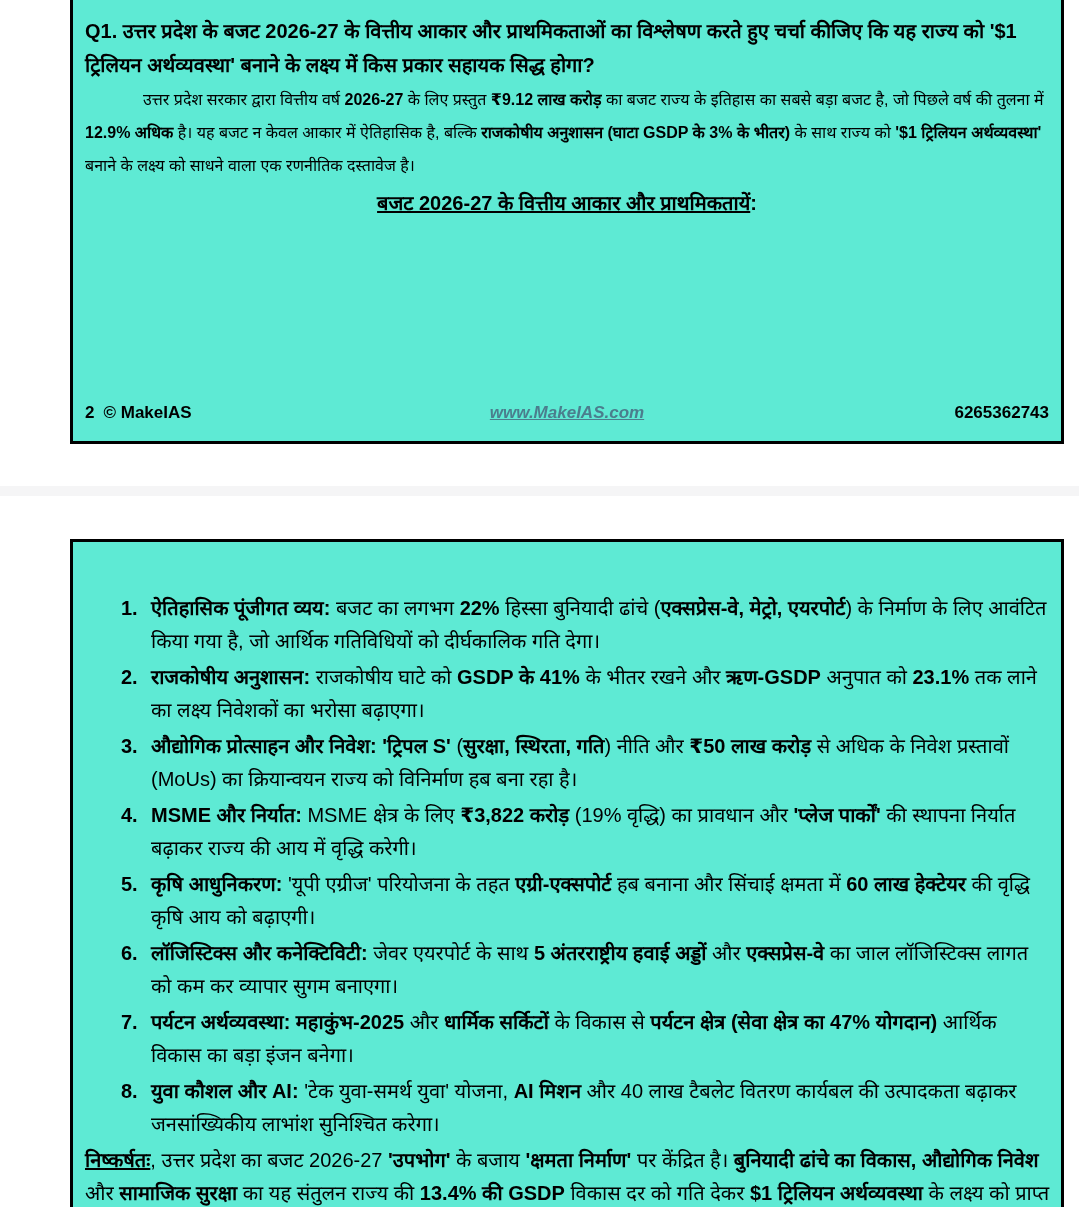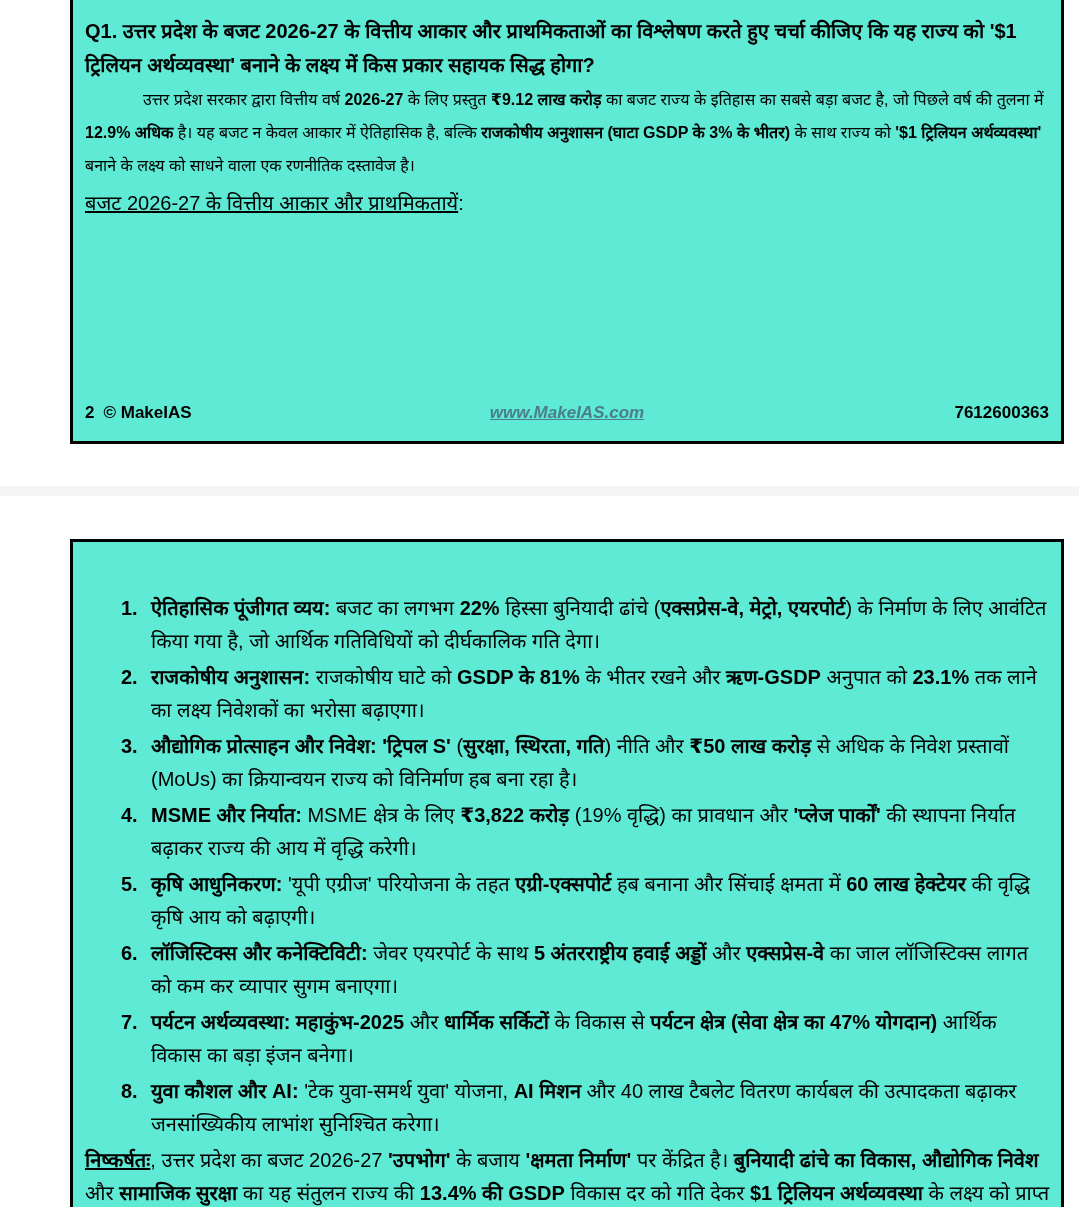--- a/index.html
+++ b/index.html
@@ -13,21 +13,21 @@
     box-sizing:border-box;border:3px solid var(--page-border,#000);margin-left:28px;
   }
   .page-1{top:0;height:444px;border-top:none;padding:14px 12px 0 12px;}
   .page-2{top:539px;height:668px;border-bottom:none;padding:50px 8px 0 12px;}
   .page-gap{position:absolute;top:486px;left:0;width:1079px;height:10px;background:var(--gap-band,#f5f5f6);}
   p{margin:0;}
   .q{font-weight:bold;font-size:20px;line-height:34px;}
   .q-en{margin-top:1px;}
   .ans-label{font-weight:bold;font-size:20px;line-height:33px;margin-top:2px;}
   .ans-intro{font-size:16px;line-height:33px;text-indent:58px;margin-top:1px;}
-  .section-heading{font-weight:normal;font-size:20px;line-height:34px;margin-top:4px;}
+  .section-heading{font-weight:bold;font-size:20px;line-height:34px;margin-top:4px;text-align:center;}
   .section-heading .u-text{text-decoration:underline;}
   .page-footer{
     position:absolute;left:12px;right:12px;bottom:18px;
     display:flex;align-items:baseline;font-weight:bold;font-size:17px;
   }
   .f-left{flex:1;text-align:left;display:flex;gap:9px;}
   .f-center{flex:0 0 auto;text-align:center;}
   .f-right{flex:1;text-align:right;}
   .site-link{color:var(--link,#4b7d8d);text-decoration:underline;cursor:pointer;font-style:italic;}
   .items{margin:0;padding:0;list-style:none;}
@@ -47,37 +47,37 @@
   <p class="section-heading"><span class="u-text">बजट 2026-27 के वित्तीय आकार और प्राथमिकतायें</span><span>:</span></p>
 
   <div class="page-footer">
     <span class="f-left">
       <span>2</span>
       <span>© MakeIAS</span>
     </span>
     <span class="f-center">
       <a class="site-link">www.MakeIAS.com</a>
     </span>
-    <span class="f-right">7612600363</span>
+    <span class="f-right">6265362743</span>
   </div>
 </section>
 
 <div class="page-gap"></div>
 
 <section class="page page-2">
   <ol class="items">
 
       <li class="item">
         <span class="num">1.</span>
         <span class="body"><b>ऐतिहासिक पूंजीगत व्यय: </b><span>बजट का लगभग </span><b>22%</b><span> हिस्सा बुनियादी ढांचे (</span><b>एक्सप्रेस-वे, मेट्रो, एयरपोर्ट</b><span>) के निर्माण के लिए आवंटित किया गया है, जो आर्थिक गतिविधियों को दीर्घकालिक गति देगा।</span></span>
       </li>
 
       <li class="item">
         <span class="num">2.</span>
-        <span class="body"><b>राजकोषीय अनुशासन: </b><span>राजकोषीय घाटे को </span><b>GSDP के 81%</b><span> के भीतर रखने और </span><b>ऋण-GSDP</b><span> अनुपात को </span><b>23.1%</b><span> तक लाने का लक्ष्य निवेशकों का भरोसा बढ़ाएगा।</span></span>
+        <span class="body"><b>राजकोषीय अनुशासन: </b><span>राजकोषीय घाटे को </span><b>GSDP के 41%</b><span> के भीतर रखने और </span><b>ऋण-GSDP</b><span> अनुपात को </span><b>23.1%</b><span> तक लाने का लक्ष्य निवेशकों का भरोसा बढ़ाएगा।</span></span>
       </li>
 
       <li class="item">
         <span class="num">3.</span>
         <span class="body"><b>औद्योगिक प्रोत्साहन और निवेश: 'ट्रिपल S'</b><span> (</span><b>सुरक्षा, स्थिरता, गति</b><span>) नीति और </span><b>₹50 लाख करोड़</b><span> से अधिक के निवेश प्रस्तावों (MoUs) का क्रियान्वयन राज्य को विनिर्माण हब बना रहा है।</span></span>
       </li>
 
       <li class="item">
         <span class="num">4.</span>
         <span class="body"><b>MSME और निर्यात: </b><span>MSME क्षेत्र के लिए </span><b>₹3,822 करोड़</b><span> (19% वृद्धि) का प्रावधान और </span><b>'प्लेज पार्कों'</b><span> की स्थापना निर्यात बढ़ाकर राज्य की आय में वृद्धि करेगी।</span></span>

